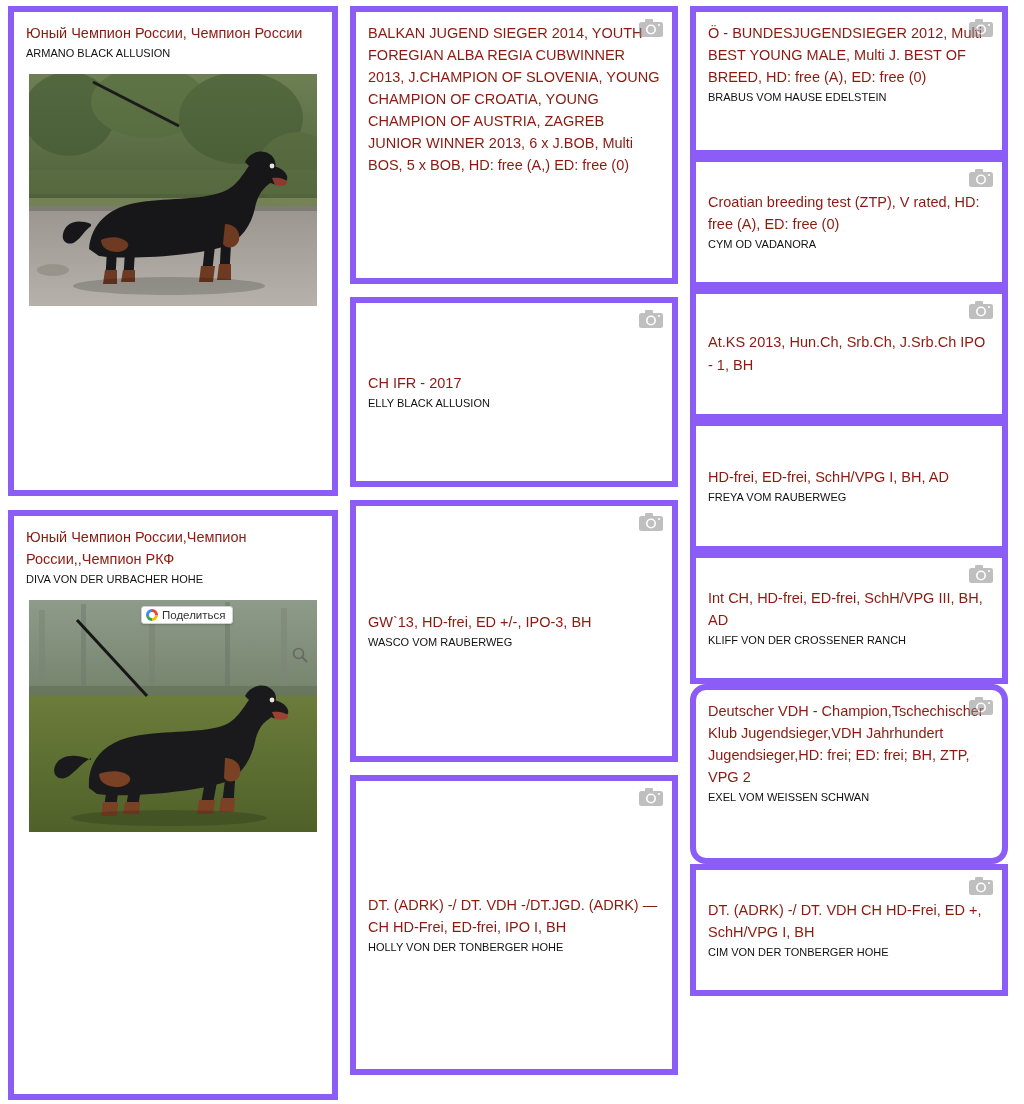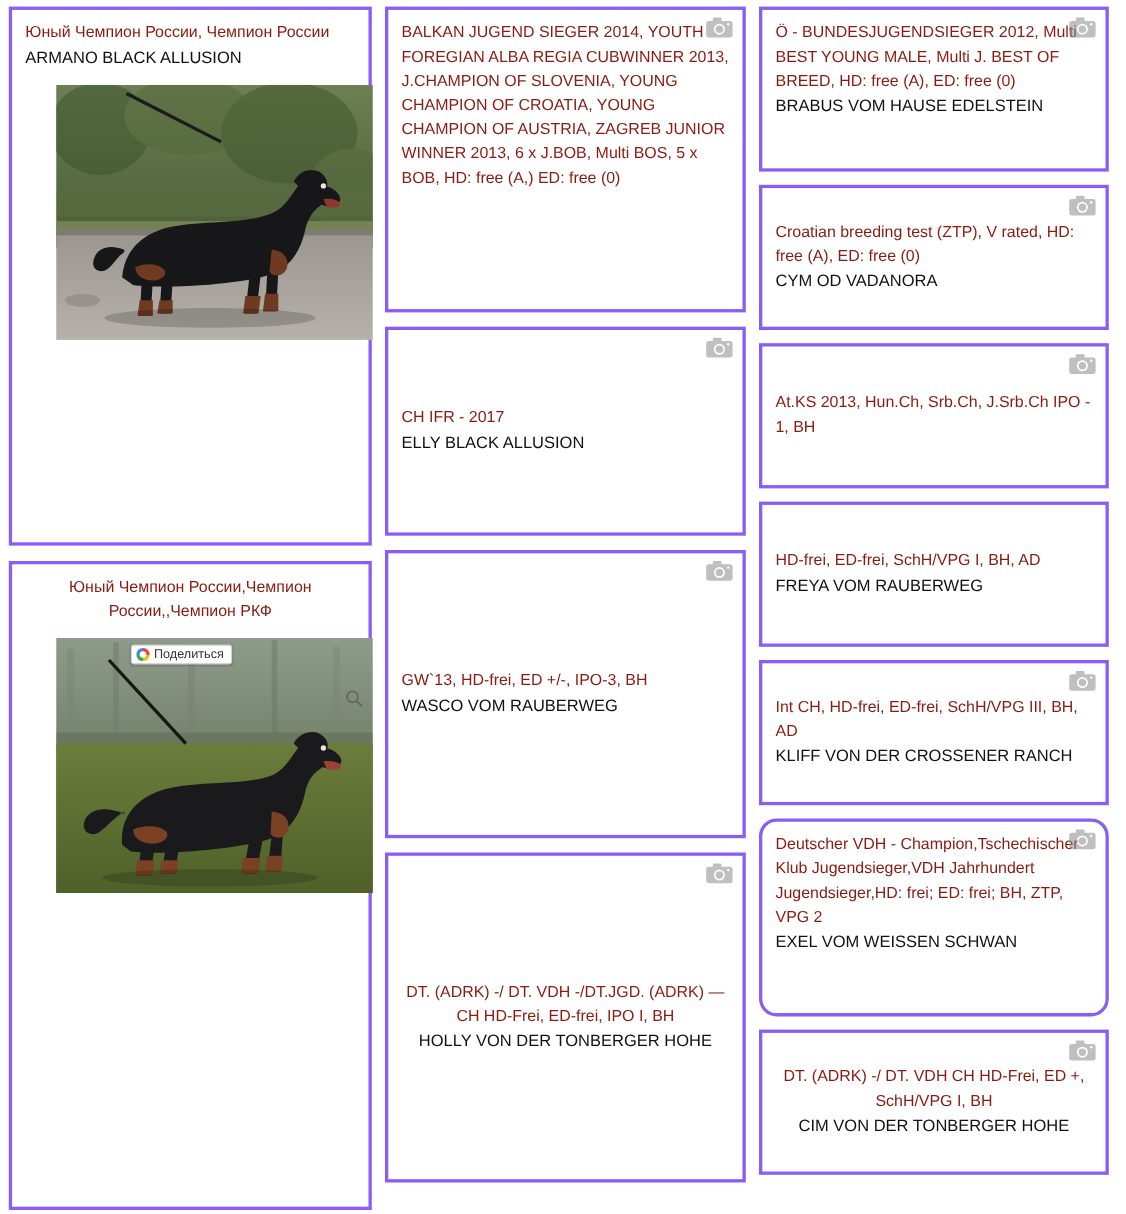--- a/index.html
+++ b/index.html
@@ -23,40 +23,40 @@
   }
   .col {
     display: flex;
     flex-direction: column;
   }
   .col-1 { width: 330px; }
   .col-2 { width: 328px; }
   .col-3 { width: 318px; }
 
   .cell {
-    border: 3px solid #8b5cf6;
+    border: 6px solid #8b5cf6;
     box-sizing: border-box;
     position: relative;
     background: #ffffff;
     padding: 10px 12px;
   }
   .col-1 > .cell { margin-bottom: 14px; }
   .col-2 > .cell { margin-bottom: 13px; }
-  .col-3 > .cell { margin-bottom: 12px; }
-  .col > .cell:last-child { margin-bottom: 0; text-align: center; }
+  .col-3 > .cell { }
+  .col > .cell:last-child { margin-bottom: 0; }
 
   .titles {
     color: #8b1a10;
     font-size: 14.5px;
     line-height: 1.52;
     margin-bottom: 1px;
   }
   .name {
     color: #111111;
-    font-size: 15px;
+    font-size: 11px;
     line-height: 1.5;
   }
   .cell.centered {
     display: flex;
     flex-direction: column;
     justify-content: center;
   }
   .cell.gen1 {
     display: flex;
     flex-direction: column;
@@ -73,21 +73,20 @@
     opacity: 0.55;
   }
   .cam svg { display: block; }
 
   
   .photo-wrap {
     margin-top: 12px;
     width: 288px;
     align-self: center;
     position: relative;
-    padding-left: 44px;
   }
   .photo {
     width: 288px;
     height: 232px;
     display: block;
     position: relative;
     overflow: hidden;
     border: 0;
   }
 
@@ -205,20 +204,21 @@
             </g>
             <ellipse cx="140" cy="212" rx="96" ry="9" fill="#000" opacity="0.18"></ellipse>
             <ellipse cx="24" cy="196" rx="16" ry="6" fill="#8a857d" opacity="0.6"></ellipse>
           </svg>
         </div>
       </div>
     </div>
 
     <div class="cell gen1 h-b">
       <div class="titles">Юный Чемпион России,Чемпион России,,Чемпион РКФ</div>
+      <div class="name">DIVA VON DER URBACHER HOHE</div>
       <div class="photo-wrap">
         <div class="share-pill">
           <span class="g-glyph"></span>
           <span>Поделиться</span>
         </div>
         <span class="zoom-badge">
           <svg width="18" height="18" viewBox="0 0 18 18" xmlns="http://www.w3.org/2000/svg">
             <circle cx="7.5" cy="7.5" r="5" fill="none" stroke="#555" stroke-width="1.6"></circle>
             <line x1="11" y1="11" x2="16" y2="16" stroke="#555" stroke-width="1.8"></line>
           </svg>

